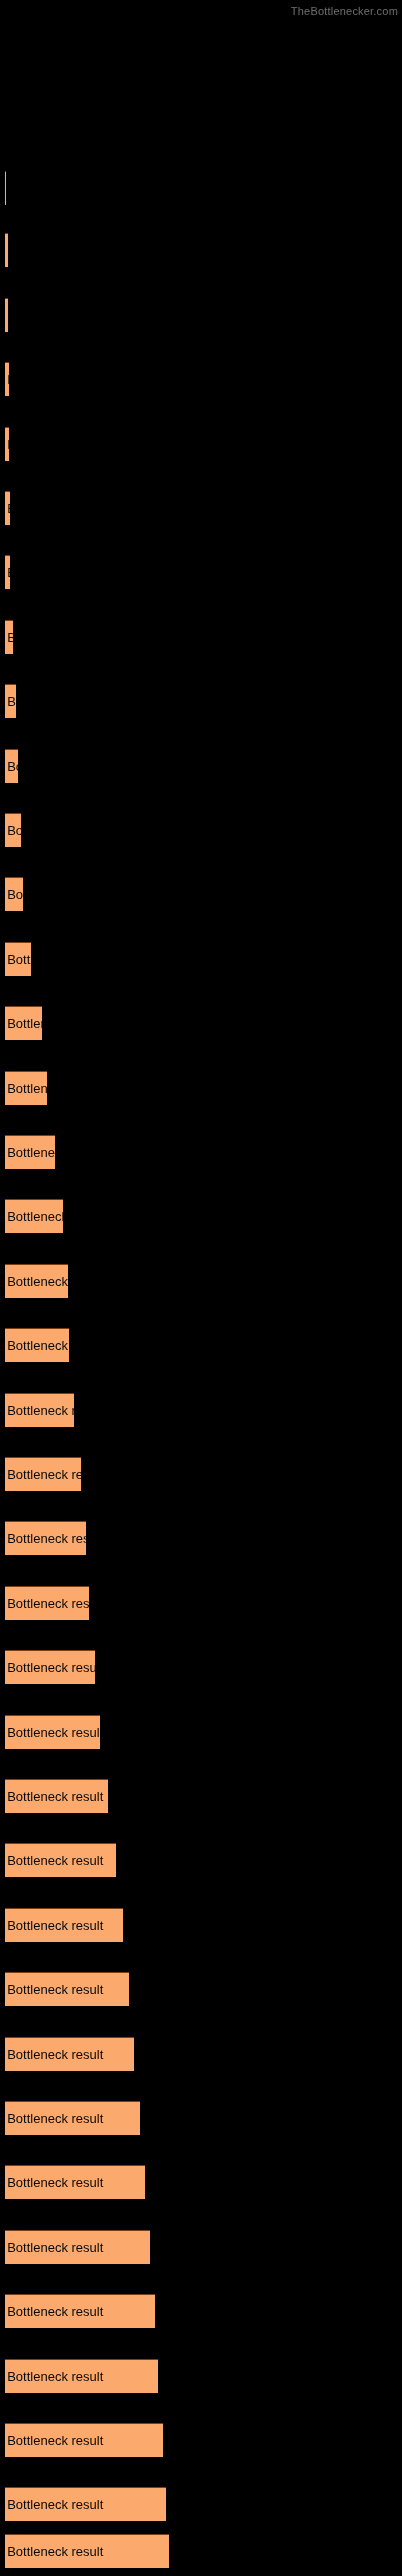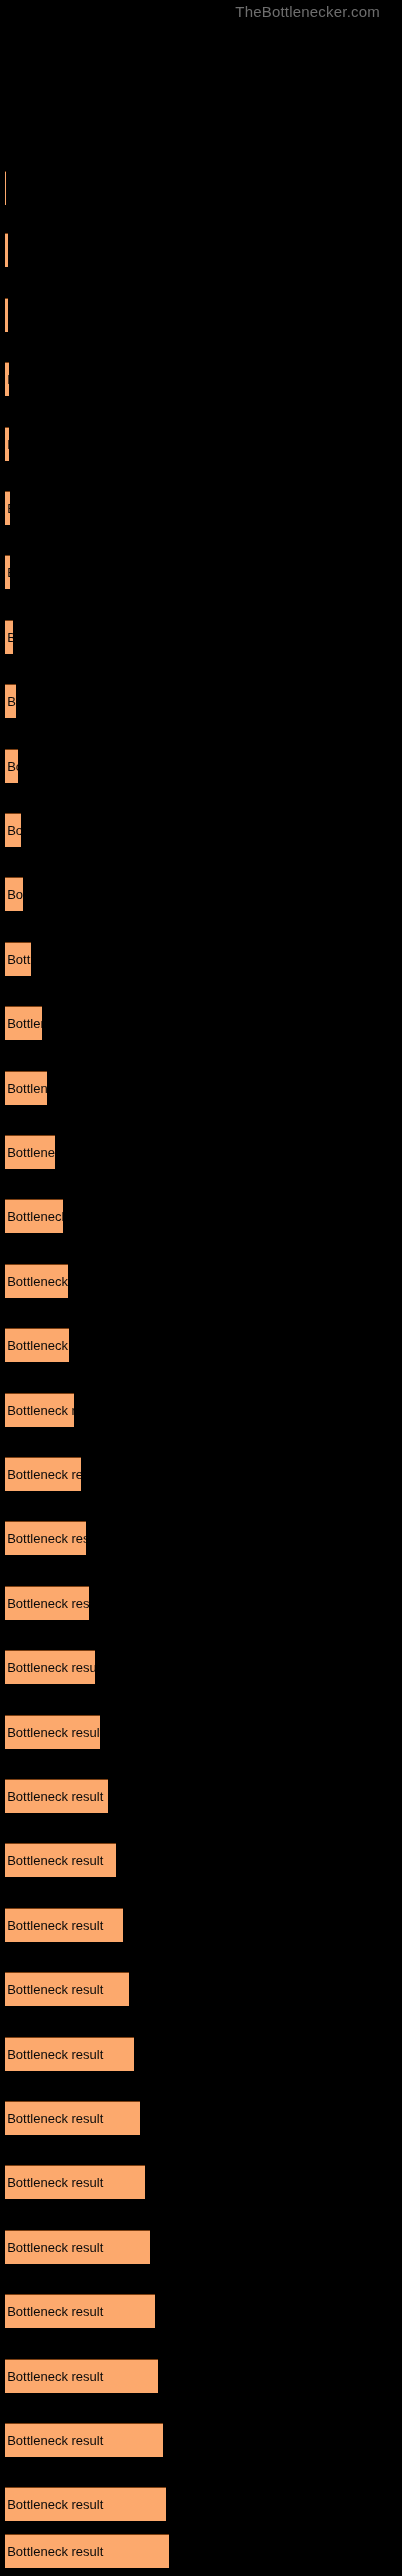--- a/index.html
+++ b/index.html
@@ -10,23 +10,23 @@
   body {
     width: 403px;
     height: 2576px;
     position: relative;
     overflow: hidden;
     font-family: "Liberation Sans", sans-serif;
   }
   #watermark {
     position: absolute;
     top: 3.2px;
-    right: 23px;
+    right: 5px;
     color: #6e6e6e;
-    font-size: 15px;
+    font-size: 11px;
     font-family: "Liberation Sans", sans-serif;
     letter-spacing: 0.2px;
     white-space: nowrap;
     line-height: 17.7px;
   }
   #chart {
     position: absolute;
     left: 0;
     top: 0;
     width: 403px;

